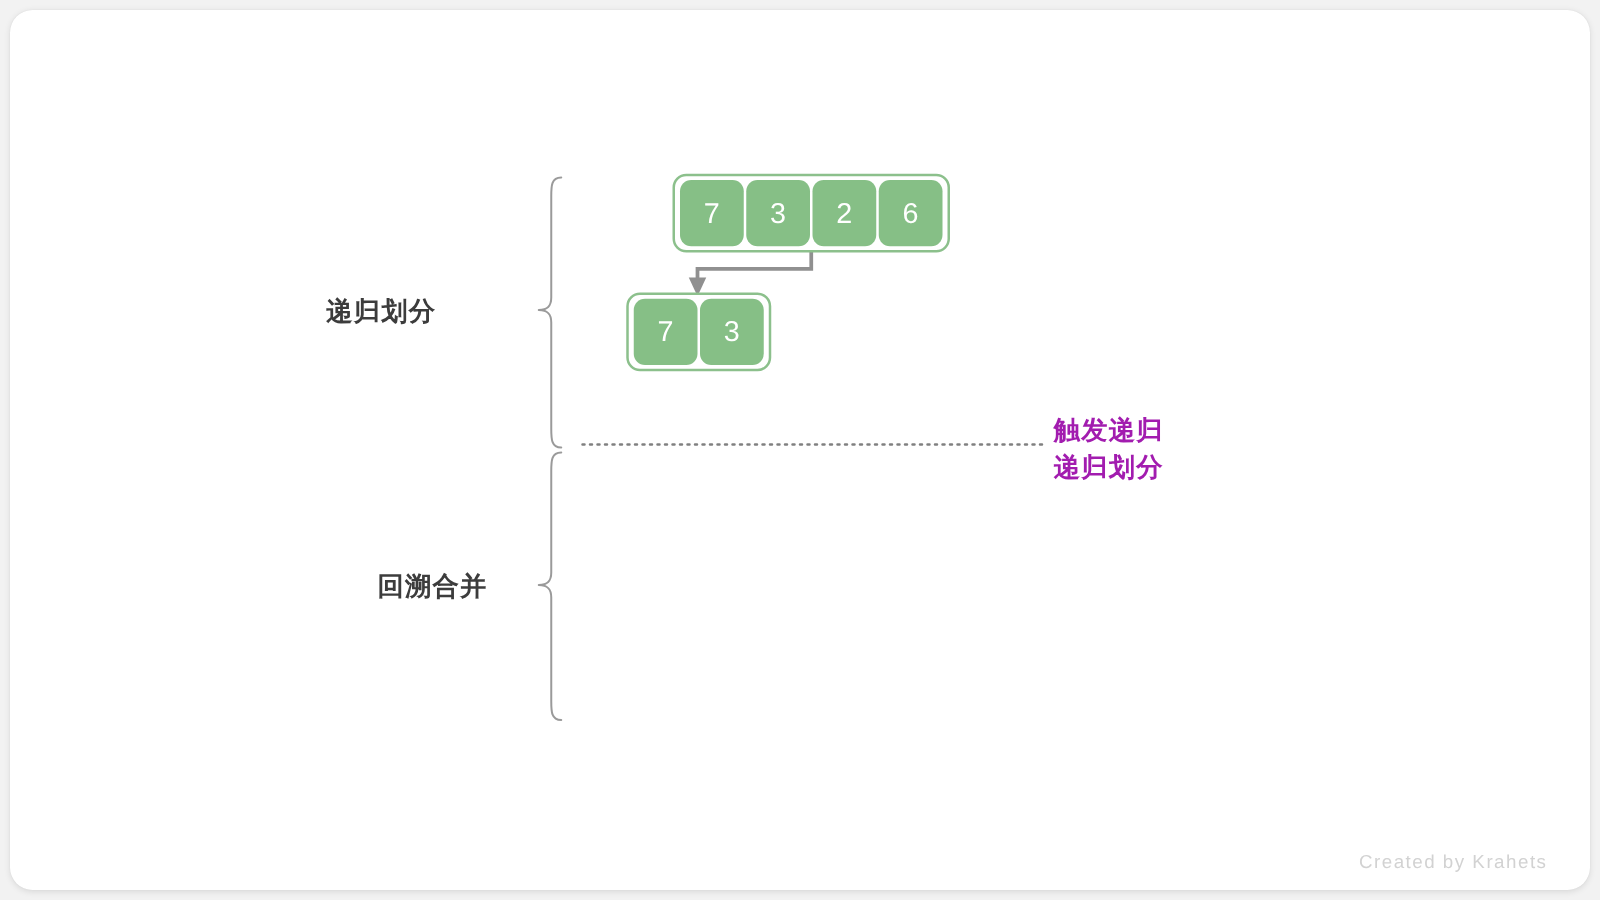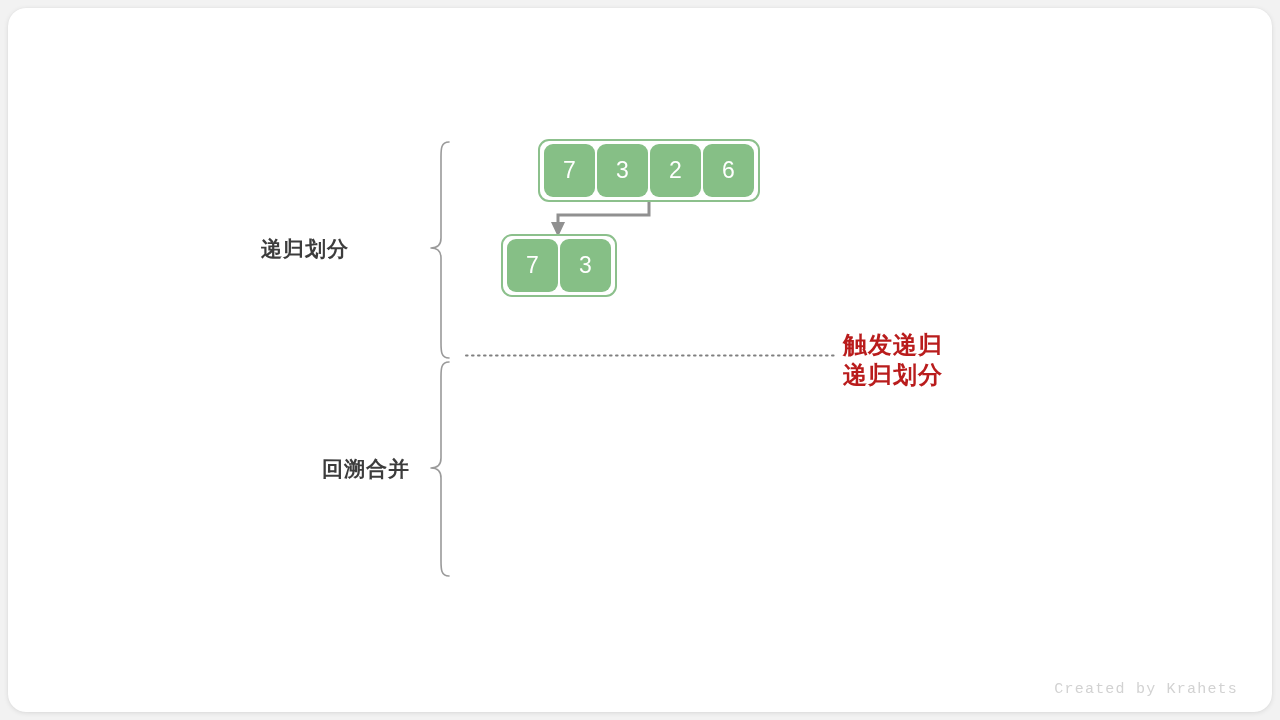--- a/index.html
+++ b/index.html
@@ -46,30 +46,30 @@
   .stage-label {
     position: absolute;
     font-size: 21px;
     font-weight: bold;
     color: #3c3c3c;
     letter-spacing: 1px;
     white-space: nowrap;
     text-align: right;
   }
   #stage-label-0 { left: 205px; top: 235px; width: 200px; text-align: center; }
-  #stage-label-1 { left: 210px; top: 455px; width: 200px; }
+  #stage-label-1 { left: 190px; top: 455px; width: 200px; }
 
   
   .note {
     position: absolute;
     left: 843px;
     top: 330px;
-    font-size: 24px;
+    font-size: 21px;
     font-weight: bold;
-    color: #b91c1c;
+    color: #a21caf;
     letter-spacing: 1px;
     line-height: 30px;
     white-space: nowrap;
   }
 
   
   .array {
     position: absolute;
     box-sizing: border-box;
     display: flex;
@@ -95,21 +95,21 @@
   #array-0 .cell { width: 51px; height: 53px; }
 
   #array-1 { left: 501px; top: 234px; }
   #array-1 .cell { width: 51px; height: 53px; }
 
   
   .watermark {
     position: absolute;
     right: 42px;
     bottom: 22px;
-    font-family: Liberation Mono, monospace;
+    font-family: Liberation Sans, sans-serif;
     font-size: 15px;
     color: #d2d2d2;
     letter-spacing: 1.2px;
     white-space: nowrap;
   }
 </style>
 </head>
 <body>
 
 <div id="canvas">

